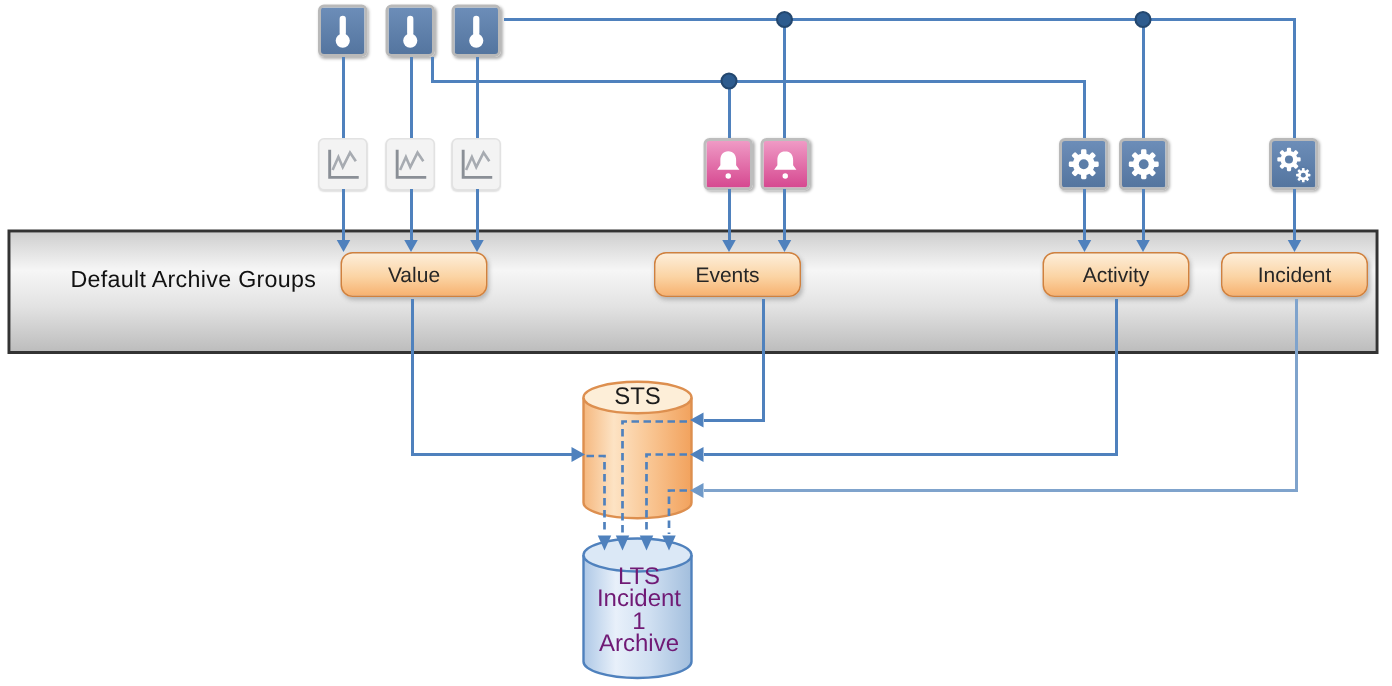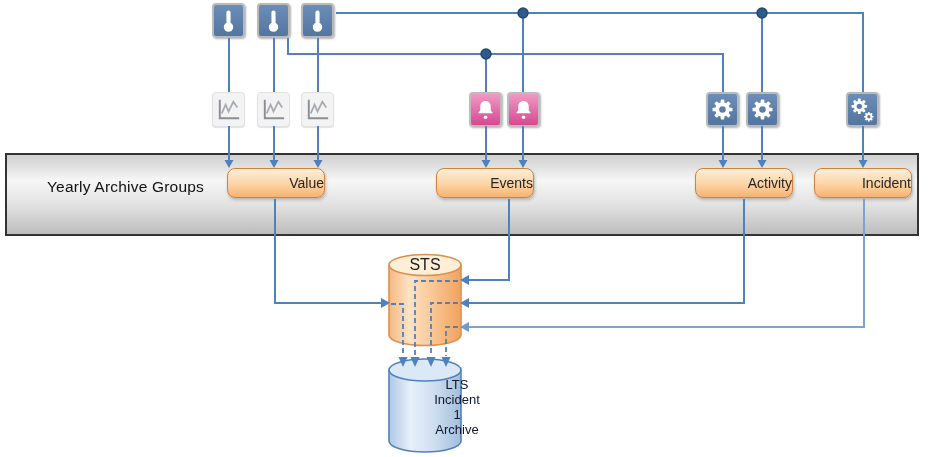--- a/index.html
+++ b/index.html
@@ -16,53 +16,53 @@
   .band-label{
     position:absolute;left:47px;top:176px;height:22px;line-height:22px;
     font-size:15.5px;color:#111111;letter-spacing:.2px;
   }
   
   .group-btn{
     position:absolute;top:168px;width:98px;height:30px;box-sizing:border-box;
     border:1.4px solid #d0813e;border-radius:8px;
     background:linear-gradient(180deg,#fdeeda 0%,#fbd4a4 55%,#f7b271 100%);
     box-shadow:1px 2px 3px rgba(120,120,120,.45);
-    display:flex;align-items:center;justify-content:flex-end;
+    display:flex;align-items:center;justify-content:center;
     font-size:14px;color:#262626;
   }
   
   .tile{
     position:absolute;width:33px;height:35px;box-sizing:border-box;border-radius:4px;
     box-shadow:1px 1px 2px rgba(0,0,0,.3);
   }
   .tile svg{display:block;width:100%;height:100%;}
   .tile.blue{background:linear-gradient(180deg,#6c8db8,#54759f);border:2px solid #b9b9b9;}
   .tile.pink{background:linear-gradient(180deg,#ef9ac5,#d64890);border:2px solid #bdbdbd;}
   .tile.gray{background:#f3f3f3;border:1px solid #e2e2e2;box-shadow:0 1px 1px rgba(0,0,0,.12);}
   
   .cyl{position:absolute;}
   .sts-label{
     position:absolute;left:388px;top:256px;width:74px;text-align:center;
     font-size:16px;color:#1c1c1c;
   }
   .lts-text{
     position:absolute;left:388px;top:377px;width:76px;text-align:center;
-    font-size:13px;line-height:15px;color:#0f172a;padding-left:31px;
+    font-size:16px;line-height:15px;color:#701a75;
   }
   .lts-text span{display:block;}
   
   .wires{position:absolute;left:0;top:0;pointer-events:none;}
 </style>
 </head>
 <body>
 
 <div class="stage">
 
   <div class="band"></div>
-  <div class="band-label">Yearly Archive Groups</div>
+  <div class="band-label">Default Archive Groups</div>
 
   <div class="tile blue" style="left:212px;top:3px;">
     <svg viewBox="0 0 32 34">
         <g fill="#ffffff">
           <rect x="13.7" y="6" width="4.6" height="15" rx="2.3"></rect>
           <circle cx="16" cy="24.3" r="5.2"></circle>
         </g>
       </svg>
   </div>
   <div class="tile blue" style="left:257px;top:3px;">

